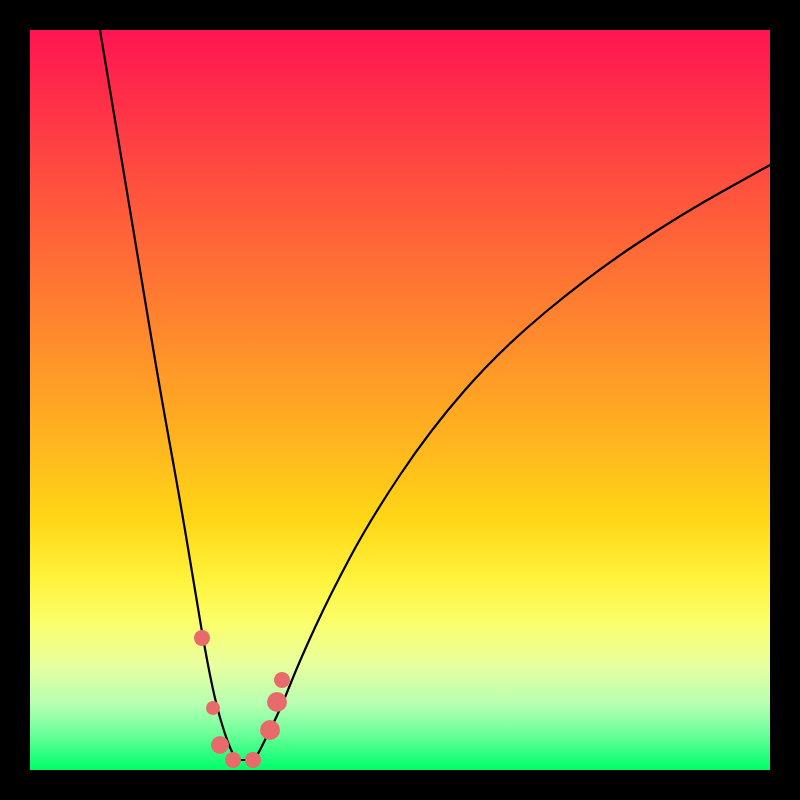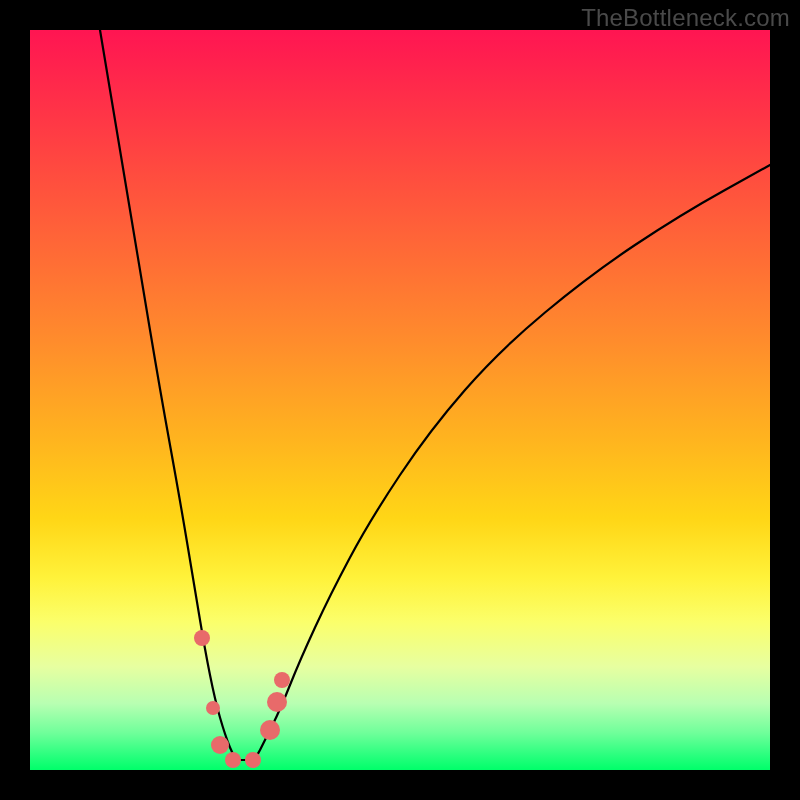--- a/index.html
+++ b/index.html
@@ -59,21 +59,20 @@
     left: 0;
     width: 740px;
     height: 740px;
     overflow: visible;
   }
 </style>
 </head>
 <body>
 
 <div class="frame">
-  <div class="watermark">TheBottleneck.com</div>
   <div class="plot">
     <svg class="curve" viewBox="0 0 740 740">
       <path d="M 70 0 Q 70 0 80 60 Q 90 120 100 180 Q 110 240 120 300 Q 130 360 140 415 Q 150 470 157.5 515 Q 165 560 170 590 Q 175 620 180 645 Q 185 670 190 687.5 Q 195 705 200 717.5 Q 205 730 210 730 Q 215 730 220 730 Q 225 730 230 720 Q 235 710 242.5 695 Q 250 680 260 655 Q 270 630 285 597.5 Q 300 565 320 527.5 Q 340 490 370 445 Q 400 400 435 360 Q 470 320 515 282.5 Q 560 245 605 215 Q 650 185 695 160 L 740 135" id="curve-path" fill="none" stroke="#000" stroke-width="2.2" stroke-linecap="round"></path>
       <g id="markers">
           <circle cx="172" cy="608" r="8" fill="#e86a6a"></circle>
           <circle cx="183" cy="678" r="7" fill="#e86a6a"></circle>
           <circle cx="190" cy="715" r="9" fill="#e86a6a"></circle>
           <circle cx="203" cy="730" r="8" fill="#e86a6a"></circle>
           <circle cx="223" cy="730" r="8" fill="#e86a6a"></circle>
           <circle cx="240" cy="700" r="10" fill="#e86a6a"></circle>

